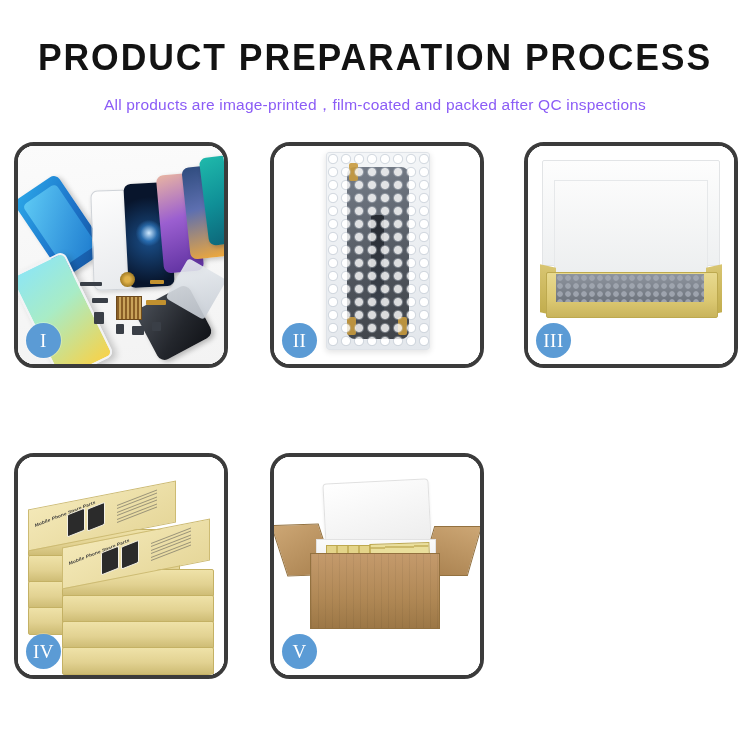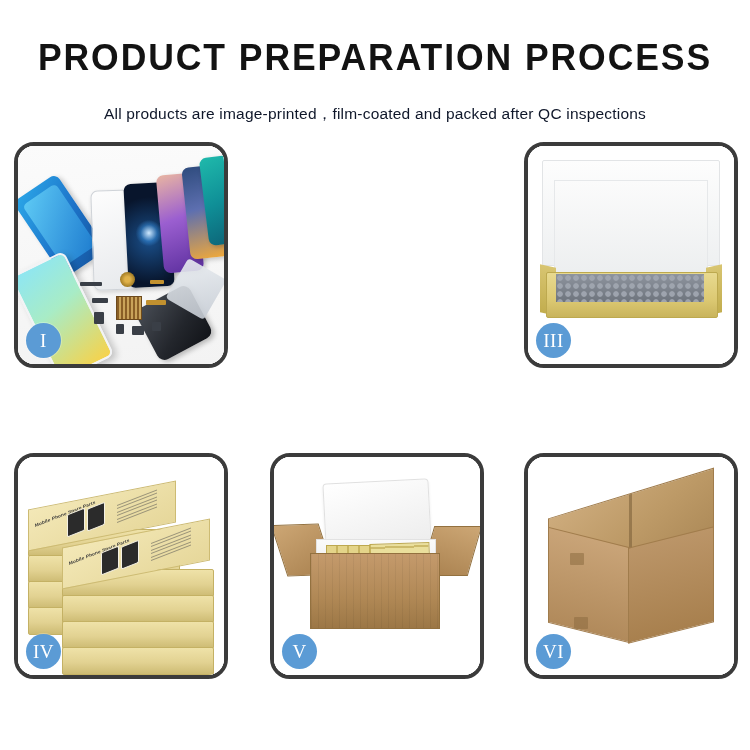--- a/index.html
+++ b/index.html
@@ -15,23 +15,23 @@
   
   .header{position:absolute;left:0;top:36px;width:750px;text-align:center;}
   .title{
     font-family:"Liberation Sans", sans-serif;
     font-size:37px;font-weight:700;color:#131313;
     letter-spacing:2.0px;line-height:44px;
     transform:scaleX(0.96);transform-origin:center;
     white-space:nowrap;
   }
   .subtitle{
-    margin-top:24px;
+    margin-top:15px;
     font-family:"Liberation Sans", sans-serif;
-    font-size:15.5px;font-weight:400;color:#0f172a;
+    font-size:15.5px;font-weight:400;color:#8b5cf6;
     letter-spacing:0.2px;white-space:nowrap;
   }
 
   
   .grid{position:absolute;left:14px;top:142px;width:724px;height:537px;}
   .panel{
     position:absolute;
     width:214px;height:226px;
     border:4px solid #3b3b3b;
     border-radius:20px;
@@ -323,20 +323,35 @@
             <div class="chip" style="left:36px;top:54px;width:8px;height:10px;"></div>
             <div class="chip" style="left:52px;top:56px;width:12px;height:9px;"></div>
             <div class="chip" style="left:72px;top:52px;width:9px;height:9px;"></div>
           </div>
           <div class="tool"></div>
         </div>
       </div>
       <div class="badge">I</div>
     </div>
 
+    <div class="panel p-r0 p-c1">
+      <div class="photo">
+        <div class="scene2">
+          <div class="bubblebag">
+            <div class="screenpart"></div>
+            <div class="flex"></div>
+            <div class="tab-gold" style="left:22px;top:10px;"></div>
+            <div class="tab-gold" style="left:20px;bottom:14px;"></div>
+            <div class="tab-gold" style="right:22px;bottom:14px;"></div>
+            <div class="bub-overlay"></div>
+          </div>
+        </div>
+      </div>
+      <div class="badge">II</div>
+    </div>
 
     <div class="panel p-r0 p-c2">
       <div class="photo">
         <div class="scene3">
           <div class="box3-lid"></div>
           <div class="box3-foam"></div>
           <div class="box3-flapL"></div>
           <div class="box3-flapR"></div>
           <div class="box3-base"></div>
           <div class="box3-bubble"></div>
@@ -397,27 +412,15 @@
           <div class="v-flapR"></div>
           <div class="v-foamwall"></div>
           <div class="v-yellow"></div>
           <div class="v-yellow2"></div>
           <div class="v-body"></div>
         </div>
       </div>
       <div class="badge">V</div>
     </div>
 
-    <div class="panel p-r1 p-c2">
-      <div class="photo">
-        <div class="scene6">
-          <div class="c-top"></div>
-          <div class="c-left"></div>
-          <div class="c-right"></div>
-          <div class="c-tape" style="left:42px;top:96px;width:14px;height:12px;"></div>
-          <div class="c-tape" style="left:46px;top:160px;width:14px;height:12px;"></div>
-        </div>
-      </div>
-      <div class="badge">VI</div>
-    </div>
 
   </div>
 </div>
 
 </body></html>

